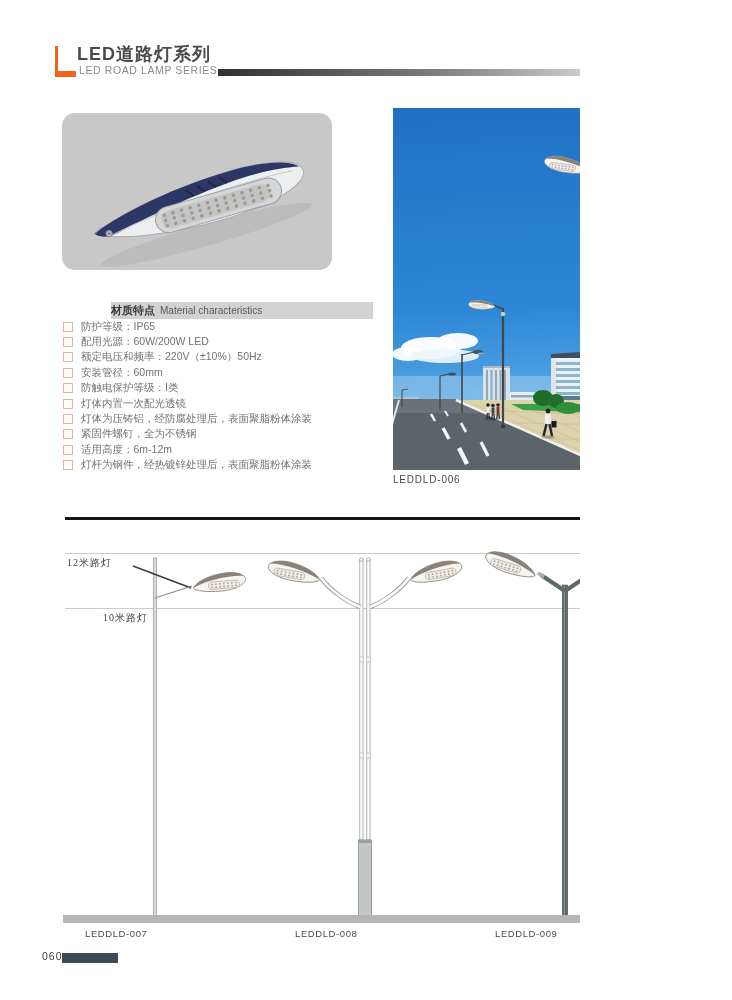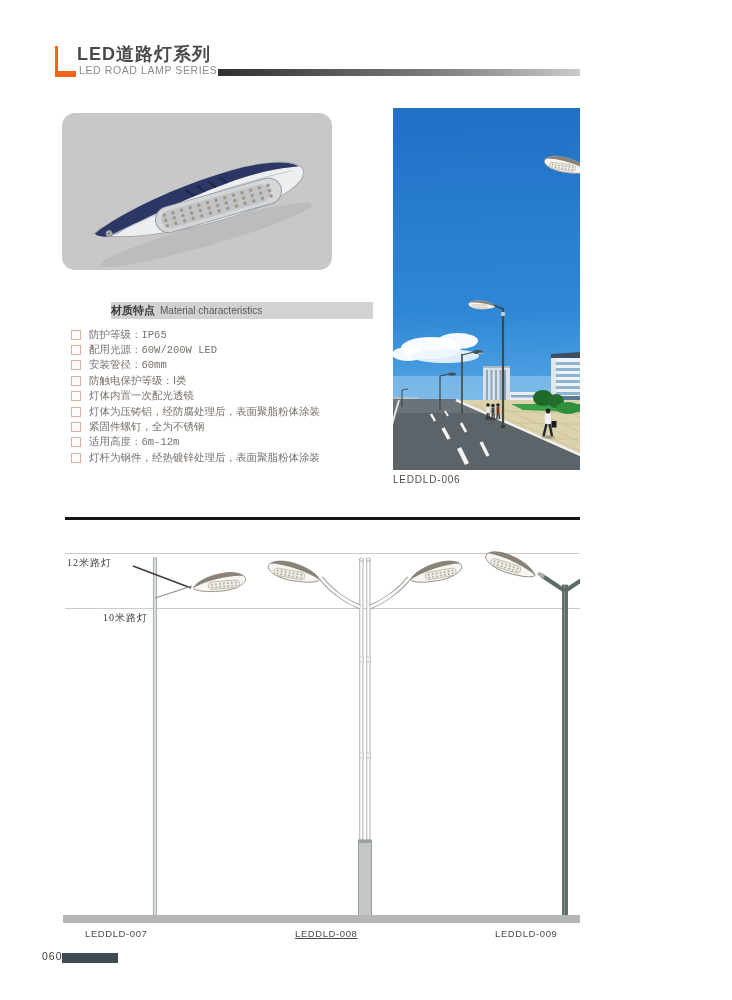--- a/index.html
+++ b/index.html
@@ -17,21 +17,21 @@
   .product-img{left:62px;top:113px;width:270px;height:157px;background:#c8c8c8;border-radius:13px;}
   
   .photo{left:393px;top:108px;width:283px;height:362px;
          background:linear-gradient(178deg,#2070c5 0%,#2e87d6 55%,#55a7e5 80%,#8cc4ee 98%);}
   .photo-caption{left:393px;top:474px;font-size:10px;color:#4b4b4b;letter-spacing:0.8px;}
   
   .mat-header{left:63px;top:302px;width:262px;height:17px;background:#d2d2d2;
               display:flex;align-items:center;padding-left:0;box-sizing:border-box;margin-left:48px;}
   .mat-header .cn{font-size:11px;font-weight:bold;color:#3a3a3a;}
   .mat-header .en{font-size:10px;color:#5a5a5a;margin-left:5px;}
-  .mat-list{left:63px;top:319px;width:310px;list-style:none;margin:8px;padding:0;font-family:Liberation Mono, monospace;}
+  .mat-list{left:63px;top:319px;width:310px;list-style:none;margin:0;padding:0;}
   .mat-list li{display:flex;align-items:center;height:15.4px;}
   .mat-list .bullet{width:8px;height:8px;border:1px solid #e2b2a0;background:#fdfbfa;
                     margin-right:8px;flex:0 0 auto;}
   .mat-list .txt{font-size:10.5px;color:#78716c;white-space:nowrap;}
   
   .divider{left:65px;top:517px;width:621px;height:3px;background:#151515;}
   .hline{left:65px;width:621px;height:1px;background:#cbcbcb;}
   .hlabel{left:67px;font-size:10px;color:#3d3d3d;letter-spacing:1px;font-family:Liberation Serif, serif;}
   .model-label{top:928px;width:140px;text-align:left;font-size:9.5px;color:#4a4a4a;letter-spacing:0.6px;}
   
@@ -262,20 +262,24 @@
     <li>
         <span class="bullet"></span>
         <span class="txt">防护等级：IP65</span>
       </li>
     <li>
         <span class="bullet"></span>
         <span class="txt">配用光源：60W/200W LED</span>
       </li>
     <li>
         <span class="bullet"></span>
+        <span class="txt">额定电压和频率：220V（±10%）50Hz</span>
+      </li>
+    <li>
+        <span class="bullet"></span>
         <span class="txt">安装管径：60mm</span>
       </li>
     <li>
         <span class="bullet"></span>
         <span class="txt">防触电保护等级：Ⅰ类</span>
       </li>
     <li>
         <span class="bullet"></span>
         <span class="txt">灯体内置一次配光透镜</span>
       </li>
@@ -339,19 +343,19 @@
       <line x1="481" y1="32" x2="475" y2="28" stroke="#aab0ac" stroke-width="3.5"></line>
       <line x1="502" y1="46" x2="526" y2="30" stroke="#5d6b65" stroke-width="4.2"></line>
       <line x1="523" y1="32" x2="529" y2="28" stroke="#aab0ac" stroke-width="3.5"></line>
       <use href="#lamphead" transform="translate(476,18) rotate(17) scale(-1,1)"></use>
       <use href="#lamphead" transform="translate(528,18) rotate(-17)"></use>
     </g>
     <rect x="0" y="370" width="624" height="8" fill="#b6b6b6"></rect>
   </svg>
 
   <div class="abs model-label" style="left:85px;">LEDDLD-007</div>
-  <div class="abs model-label" style="left:295px;text-decoration:underline;">LEDDLD-008</div>
+  <div class="abs model-label" style="left:295px;">LEDDLD-008</div>
   <div class="abs model-label" style="left:495px;">LEDDLD-009</div>
 
   <div class="abs page-num">060</div>
   <div class="abs footer-bar"></div>
 
 </div>
 
 </body></html>

